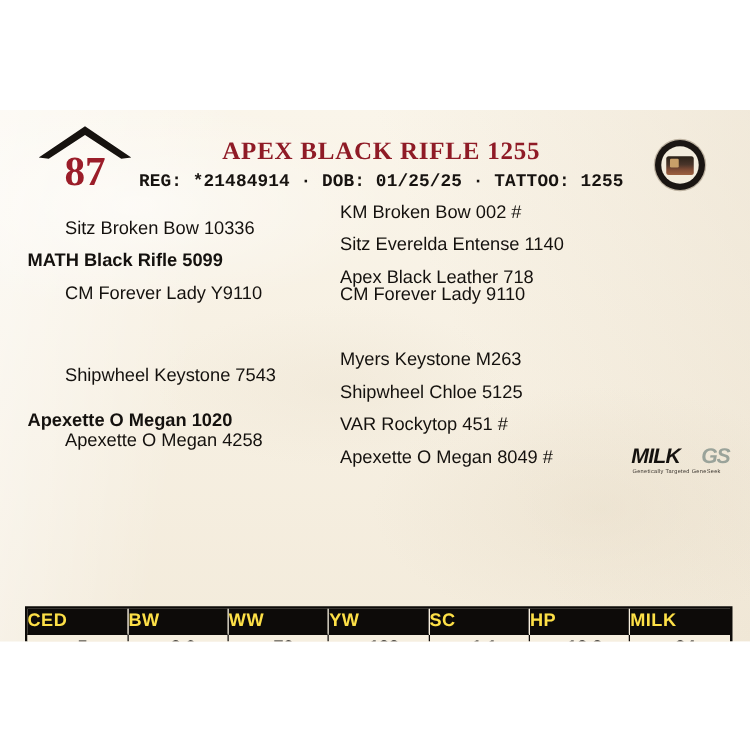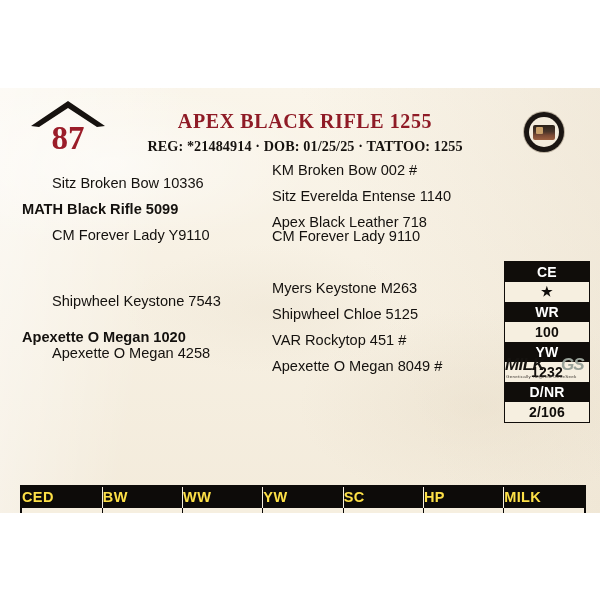--- a/index.html
+++ b/index.html
@@ -98,21 +98,21 @@
     font-family: "Liberation Serif", serif;
     font-weight: bold;
     font-size: 20px;
     color: #8f1b26;
     letter-spacing: 0.6px;
     line-height: 26px;
     white-space: nowrap;
   }
   #reg-line {
     margin-top: 4px;
-    font-family: Liberation Serif, serif;
+    font-family: Liberation Mono, monospace;
     font-weight: bold;
     font-size: 14.2px;
     color: #171310;
     letter-spacing: 0.1px;
     white-space: nowrap;
   }
 
   
   #seal {
     position: absolute;
@@ -332,30 +332,20 @@
       <div class="ped-line ped-left bold" style="top:161px;">Apexette O Megan 1020</div>
       <div class="ped-line ped-left indent" style="top:177px;">Apexette O Megan 4258</div>
 
       <div class="ped-line ped-mid" style="top:112px;">Myers Keystone M263</div>
       <div class="ped-line ped-mid" style="top:138px;">Shipwheel Chloe 5125</div>
       <div class="ped-line ped-mid" style="top:164px;">VAR Rockytop 451 #</div>
       <div class="ped-line ped-mid" style="top:190px;">Apexette O Megan 8049 #</div>
 
     </div>
 
-    <div id="badges">
-      <div class="badge-row badge-head">CE</div>
-      <div class="badge-row badge-val star">★</div>
-      <div class="badge-row badge-head">WR</div>
-      <div class="badge-row badge-val">100</div>
-      <div class="badge-row badge-head">YW</div>
-      <div class="badge-row badge-val">1232</div>
-      <div class="badge-row badge-head">D/NR</div>
-      <div class="badge-row badge-val">2/106</div>
-    </div>
 
     <div id="angus-logo">
       <div class="ang-word">MILK</div>
       <div class="ang-gs">GS</div>
       <div class="ang-tag">Genetically Targeted GeneSeek</div>
     </div>
 
     <div class="epd-table" id="epd-table-1">
       <table>
         <thead>

